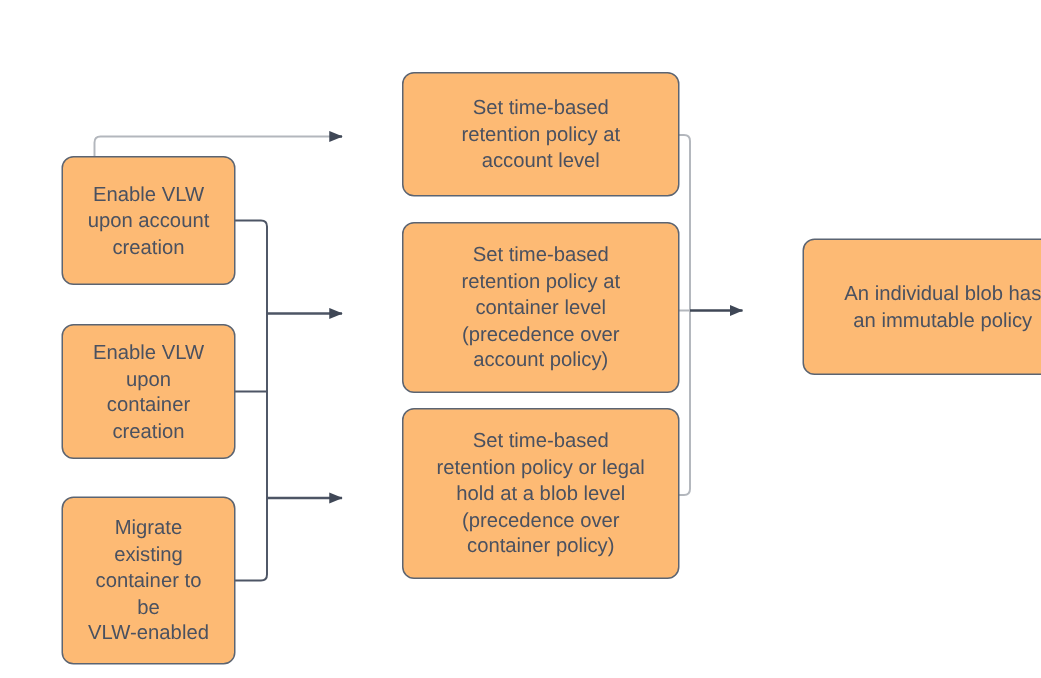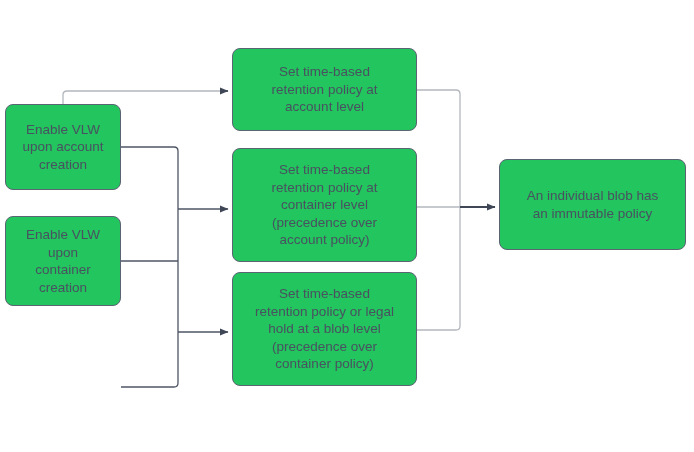--- a/index.html
+++ b/index.html
@@ -20,31 +20,32 @@
     left: 0;
     top: 0;
     width: 694px;
     height: 452px;
   }
   .node-box {
     position: absolute;
     box-sizing: border-box;
     border: 1px solid #5b6472;
     border-radius: 8px;
-    background: #22c55e;
+    background: #fdba74;
     color: #4a5160;
     font-size: 13.5px;
     line-height: 17.5px;
     text-align: center;
     display: flex;
     align-items: center;
     justify-content: center;
     padding: 2px 6px;
     white-space: pre-line;
     z-index: 3;
+    margin-left: 36px;
   }
   .diagram-title {
     position: absolute;
     left: 66px;
     top: 6px;
     font-size: 13.5px;
     line-height: 17px;
     color: #4a5160;
     white-space: nowrap;
     z-index: 4;
@@ -95,20 +96,25 @@
 
   <div class="node-box" style="left:5px; top:104px; width:116px; height:86px;">Enable VLW
 upon account
 creation</div>
 
   <div class="node-box" style="left:5px; top:216px; width:116px; height:90px;">Enable VLW
 upon
 container
 creation</div>
 
+  <div class="node-box" style="left:5px; top:331px; width:116px; height:112px;">Migrate
+existing
+container to
+be
+VLW-enabled</div>
 
   <div class="node-box" style="left:232px; top:48px; width:185px; height:83px;">Set time-based
 retention policy at
 account level</div>
 
   <div class="node-box" style="left:232px; top:148px; width:185px; height:114px;">Set time-based
 retention policy at
 container level
 (precedence over
 account policy)</div>

